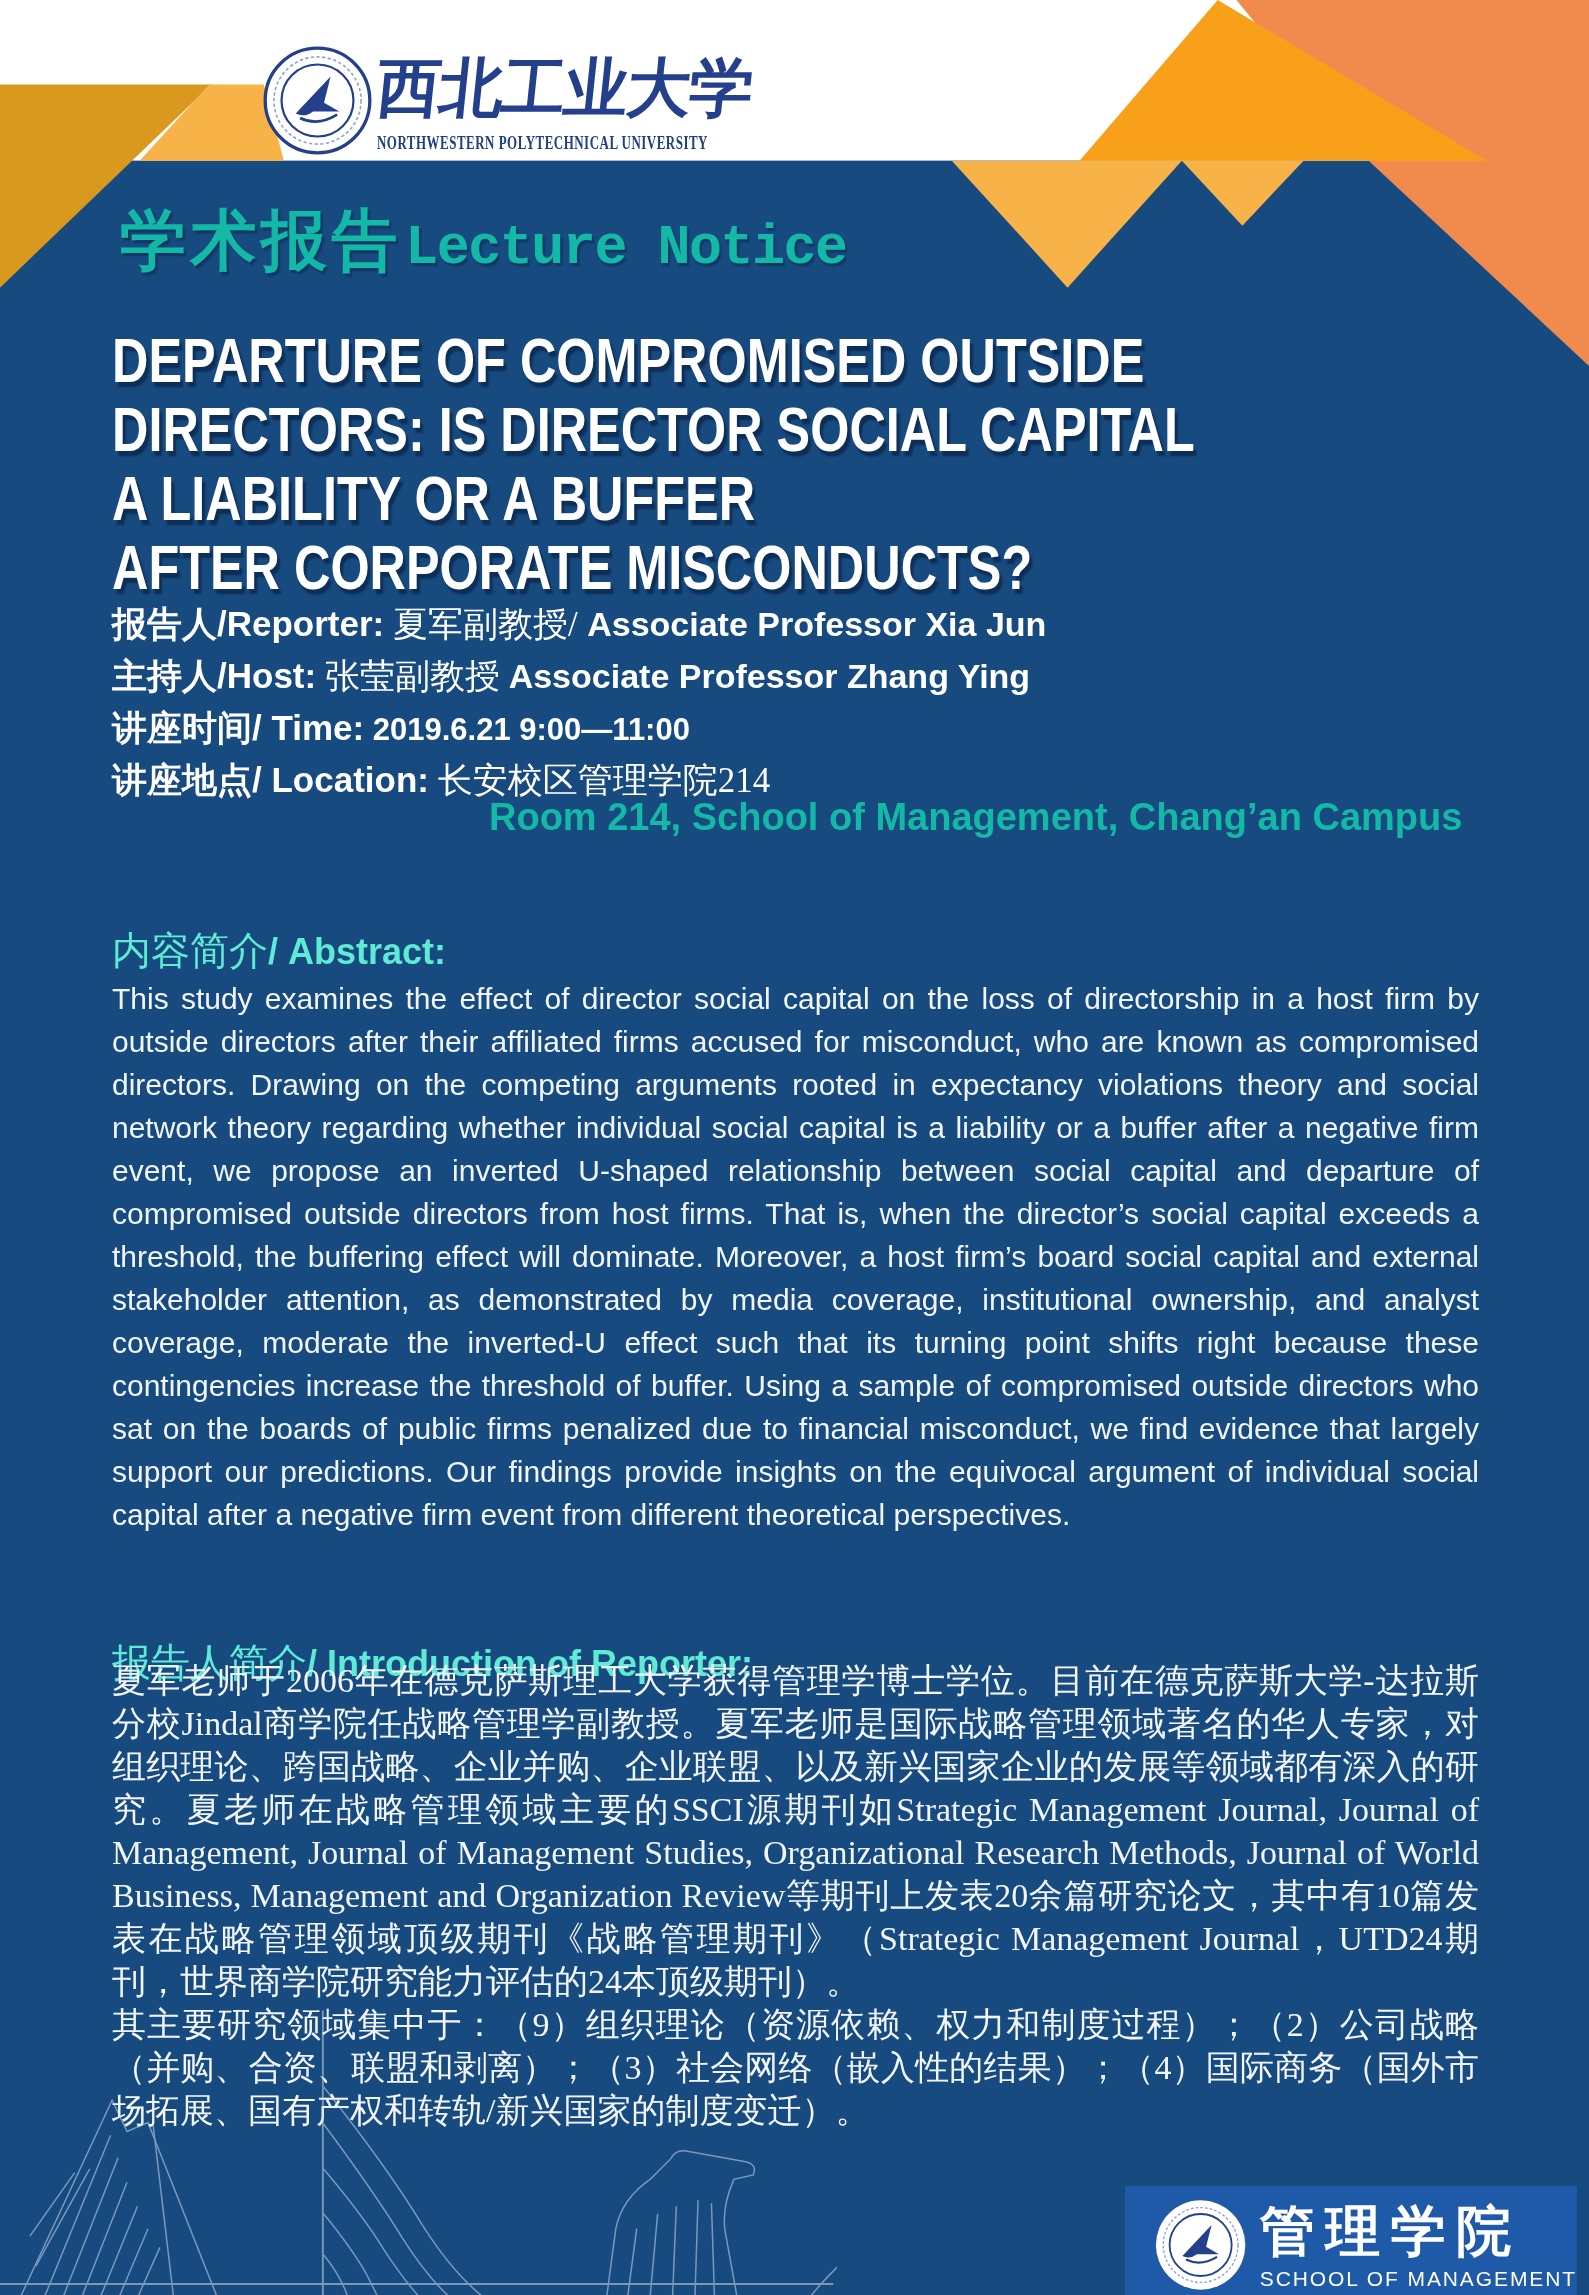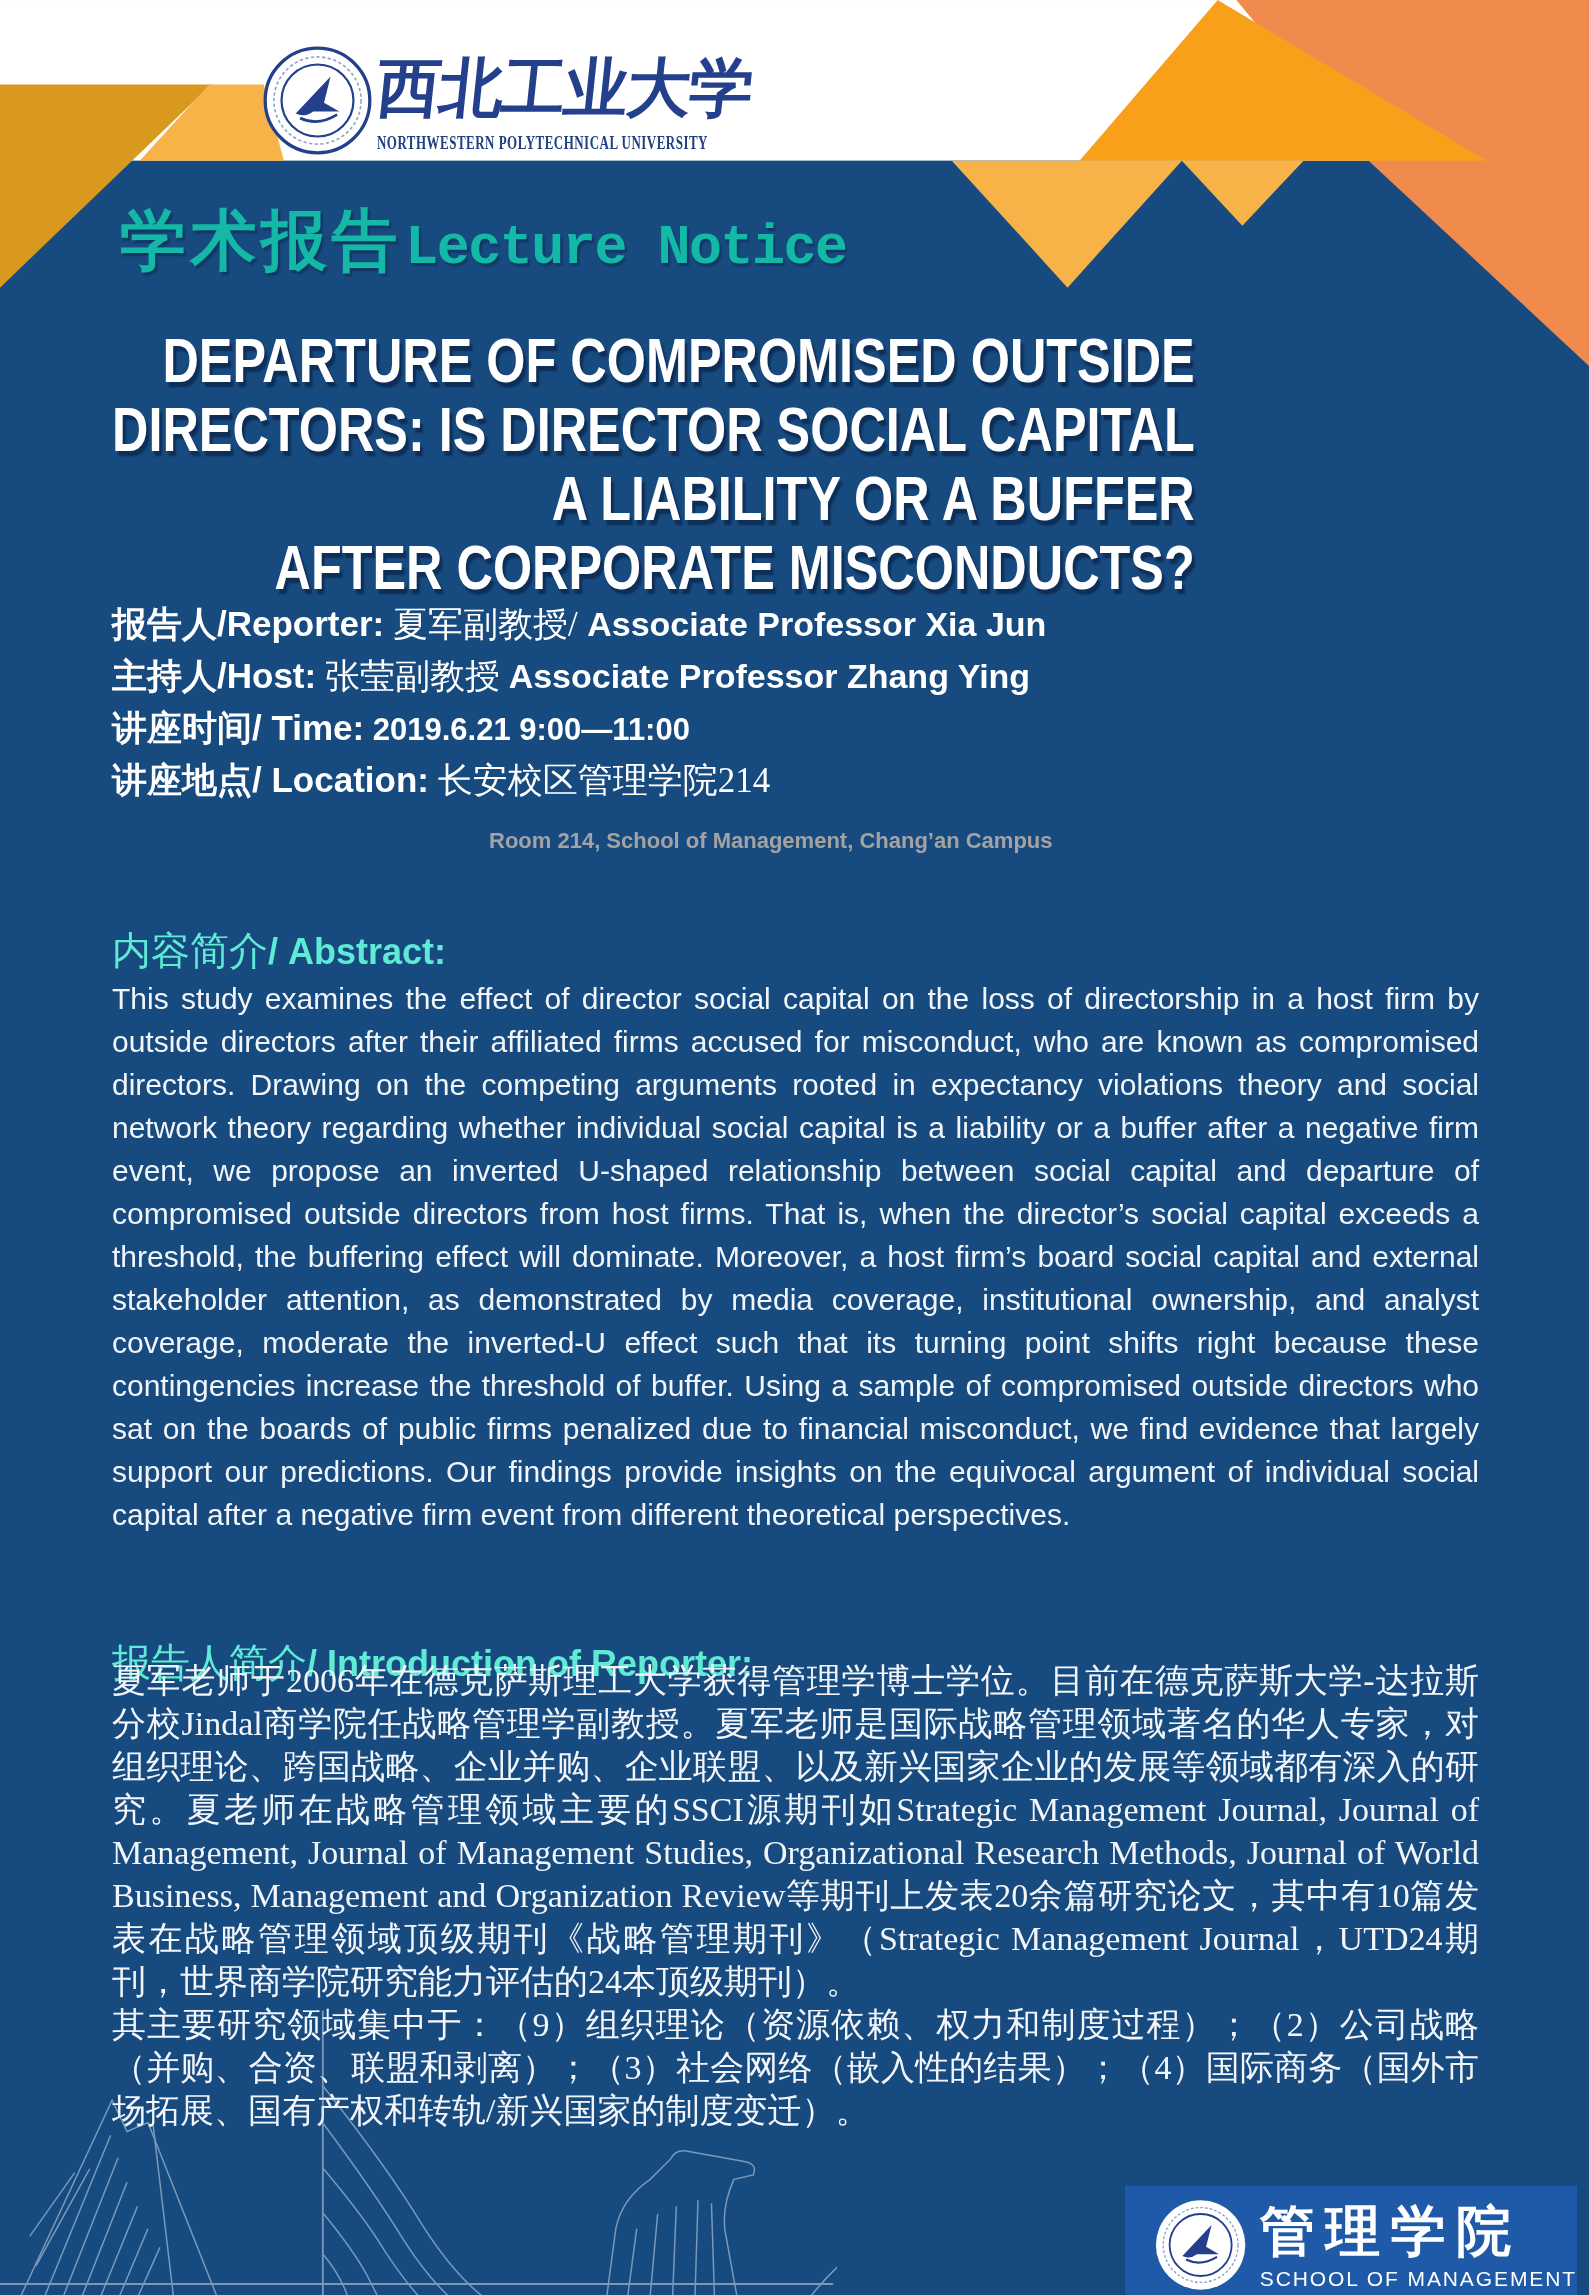--- a/index.html
+++ b/index.html
@@ -24,35 +24,35 @@
     transform:scaleX(.72);transform-origin:left top;
   }
   
   .banner{
     left:120px;top:196px;white-space:nowrap;color:#14b8a6;
     text-shadow:2.2px 3px 1.5px rgba(8,22,52,.35);
   }
   .banner .zh{font-size:66px;font-weight:900;letter-spacing:4.5px;}
   .banner .en{font-family:"Liberation Mono",monospace;font-weight:700;font-size:55px;letter-spacing:-1.5px;}
   
-  .title{left:112px;top:326px;color:#FFFFFF;text-align:right;}
+  .title{left:112px;top:326px;color:#FFFFFF;}
   .title .tline{
     display:block;font-weight:700;font-size:63px;line-height:69px;
     transform:scaleX(.80);transform-origin:left top;white-space:nowrap;
     text-shadow:3.7px 4.5px 2.2px rgba(4,18,46,.5);
     letter-spacing:0px;
   }
   
   .info{left:112px;top:601px;color:#fff;}
   .info .row{height:52px;white-space:nowrap;}
   .info .lab{font-weight:700;font-size:35px;}
   .info .vzh{font-weight:400;font-size:35px;font-family:"Liberation Serif",serif;}
   .info .ven{font-weight:700;font-size:34px;}
   .info .ven.small{font-size:31px;}
-  .room{left:489px;top:828px;font-weight:700;font-size:22px;color:#a3a3a3;white-space:nowrap;}
+  .room{left:489px;top:796px;font-weight:700;font-size:38px;color:#14b8a6;white-space:nowrap;}
   
   .sec-head{color:#5eead4;white-space:nowrap;text-align:center;}
   .sec-head .zh{font-family:"Liberation Serif",serif;font-weight:400;font-size:39px;}
   .sec-head .en{font-weight:700;font-size:36px;}
   .body-text{
     color:#F2F6FA;text-align:justify;
     font-size:30px;line-height:43px;font-weight:400;
   }
   .bio-text{
     color:#F2F6FA;text-align:justify;

